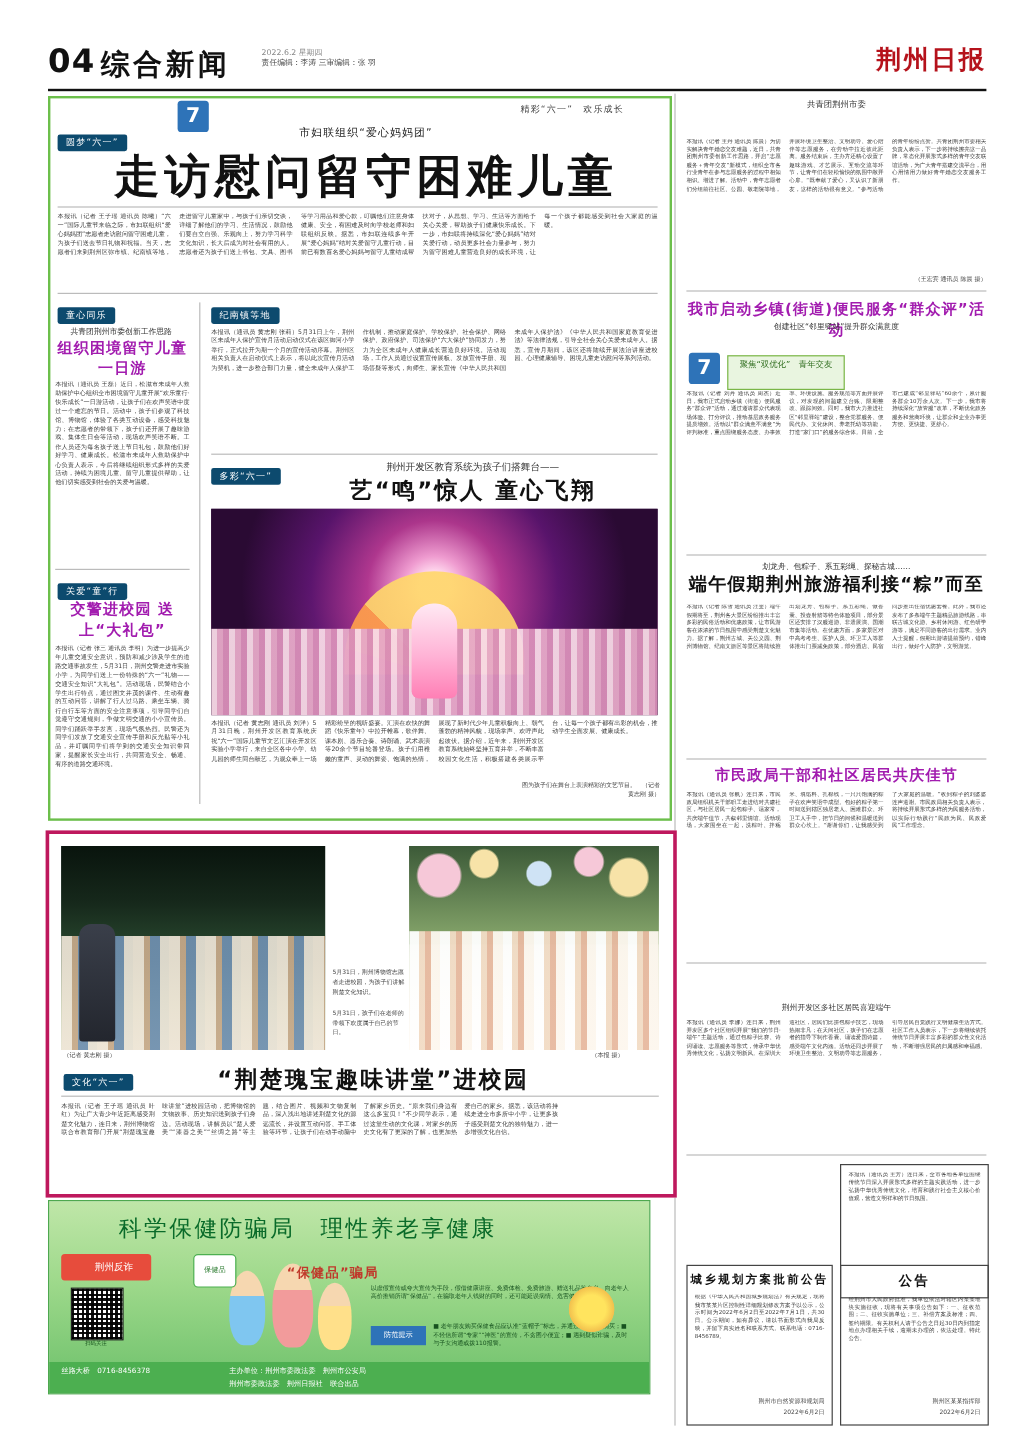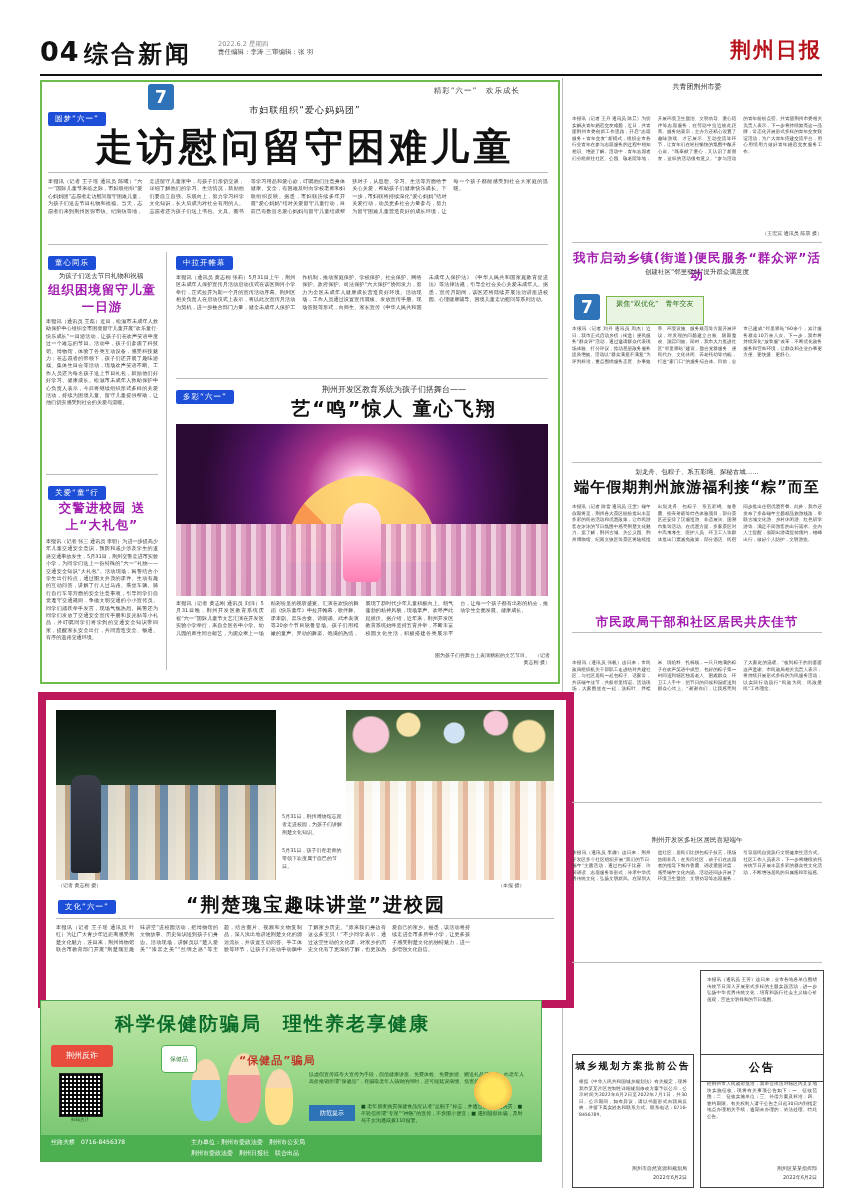--- a/index.html
+++ b/index.html
@@ -35,28 +35,28 @@
   .body.col6{column-count:6;column-gap:6px;}
 
   
   .hl-xl{font-size:38px;font-weight:bold;letter-spacing:4px;text-align:center;color:#111;}
   .hl-l{font-size:19px;font-weight:bold;letter-spacing:2px;text-align:center;color:#111;}
   .hl-m{font-size:15px;font-weight:bold;letter-spacing:1px;text-align:center;color:#111;}
   .hl-s{font-size:12.5px;font-weight:bold;letter-spacing:1px;text-align:center;color:#a21caf;}
   .kicker{font-size:7.5px;letter-spacing:1px;text-align:right;color:#444;}
   .subhl{font-size:9px;letter-spacing:1px;text-align:center;color:#222;}
 
-  .badge{display:inline-block;background:#1d4ed8;color:#fff;font-size:7.5px;
+  .badge{display:inline-block;background:#0c4a6e;color:#fff;font-size:7.5px;
          padding:2px 7px;border-radius:2px;letter-spacing:1px;}
 
   
   .greenframe{position:absolute;border:2px solid #6cbf4b;}
 
   
-  .redframe{position:absolute;border:8px solid #be185d;background:#fff;}
+  .redframe{position:absolute;border:3px solid #be185d;background:#fff;}
 
   
   .photo{position:absolute;overflow:hidden;}
   .cap{font-size:5px;line-height:7px;color:#444;}
 
   
   .stage{background:
       radial-gradient(circle at 50% 38%, #ffd9ee 0 6%, rgba(255,170,220,0.9) 12%, rgba(190,60,150,0.85) 26%, rgba(90,20,110,0.9) 48%, #2a0a33 75%),
       linear-gradient(180deg,#3a0f46 0%,#6b1f6e 38%,#b24b8e 62%,#e39bc4 82%,#f3d3e4 100%);
   }
@@ -87,21 +87,21 @@
                 radial-gradient(circle at 72% 16%,#f6c8d8 0 7%,transparent 8%),
                 radial-gradient(circle at 88% 32%,#f7e3a8 0 8%,transparent 9%),
                 linear-gradient(180deg,#3c5a38,#89a96d);}
   .party .row{position:absolute;left:0;bottom:0;width:100%;height:58%;
      background:repeating-linear-gradient(90deg,#ffffff 0 8px,#f2dcc6 8px 13px,#e7b9a0 13px 18px,#fdf7ef 18px 26px);opacity:.95;}
 
   
   .psa{position:absolute;left:40px;top:1000px;width:500px;height:160px;
        background:linear-gradient(180deg,#bfe6a8 0%,#9ed98b 42%,#6cc06a 100%);
        border:1px solid #4ea84f;overflow:hidden;}
-  .psa-title{position:absolute;left:74px;top:10px;font-size:19px;font-weight:bold;color:#0a6b2a;letter-spacing:2px;}
+  .psa-title{position:absolute;left:58px;top:10px;font-size:19px;font-weight:normal;color:#0a6b2a;letter-spacing:2px;}
   .psa-sub{position:absolute;left:198px;top:52px;font-size:11px;font-weight:bold;color:#c0392b;letter-spacing:1px;}
   .psa-note{font-size:5px;line-height:7px;color:#17521f;}
   .psa-footer{position:absolute;left:0;bottom:0;width:100%;height:26px;background:#4caf50;color:#fff;}
   .qr{background:
      repeating-linear-gradient(0deg,#111 0 2px,#fff 2px 4px),
      repeating-linear-gradient(90deg,#111 0 2px,#fff 2px 4px);
      background-blend-mode:multiply;border:1px solid #222;}
   .person{position:absolute;border-radius:50% 50% 40% 40%;}
 
   
@@ -146,36 +146,36 @@
 
   <div class="hline" style="left:48px;top:172px;width:500px;"></div>
 
   <div class="body col5" style="position:absolute;left:48px;top:178px;width:500px;height:62px;">本报讯（记者 王子瑶 通讯员 陈曦）“六一”国际儿童节来临之际，市妇联组织“爱心妈妈团”志愿者走访慰问留守困难儿童，为孩子们送去节日礼物和祝福。当天，志愿者们来到荆州区弥市镇、纪南镇等地，走进留守儿童家中，与孩子们亲切交谈，详细了解他们的学习、生活情况，鼓励他们要自立自强、乐观向上，努力学习科学文化知识，长大后成为对社会有用的人。志愿者还为孩子们送上书包、文具、图书等学习用品和爱心款，叮嘱他们注意身体健康、安全，有困难及时向学校老师和妇联组织反映。据悉，市妇联连续多年开展“爱心妈妈”结对关爱留守儿童行动，目前已有数百名爱心妈妈与留守儿童结成帮扶对子，从思想、学习、生活等方面给予关心关爱，帮助孩子们健康快乐成长。下一步，市妇联将持续深化“爱心妈妈”结对关爱行动，动员更多社会力量参与，努力为留守困难儿童营造良好的成长环境，让每一个孩子都能感受到社会大家庭的温暖。</div>
 
   <div class="hline" style="left:48px;top:244px;width:500px;"></div>
 
   <div style="position:absolute;left:48px;top:250px;">
     <span class="badge">童心同乐</span>
   </div>
-  <div style="position:absolute;left:46px;top:272px;width:110px;font-size:6.5px;text-align:center;color:#333;">为孩子们送去节日礼物和祝福</div>
+  <div style="position:absolute;left:46px;top:272px;width:110px;font-size:6.5px;text-align:center;color:#333;">共青团荆州市委创新工作思路</div>
   <div style="position:absolute;left:44px;top:282px;width:116px;" class="hl-s">组织困境留守儿童一日游</div>
   <div class="body" style="position:absolute;left:46px;top:318px;width:112px;height:150px;">本报讯（通讯员 王磊）近日，松滋市未成年人救助保护中心组织全市困境留守儿童开展“欢乐童行·快乐成长”一日游活动，让孩子们在欢声笑语中度过一个难忘的节日。活动中，孩子们参观了科技馆、博物馆，体验了各类互动设备，感受科技魅力；在志愿者的带领下，孩子们还开展了趣味游戏、集体生日会等活动，现场欢声笑语不断。工作人员还为每名孩子送上节日礼包，鼓励他们好好学习、健康成长。松滋市未成年人救助保护中心负责人表示，今后将继续组织形式多样的关爱活动，持续为困境儿童、留守儿童提供帮助，让他们切实感受到社会的关爱与温暖。</div>
 
   <div class="hline" style="left:46px;top:474px;width:112px;"></div>
 
   <div style="position:absolute;left:48px;top:480px;">
     <span class="badge">关爱“童”行</span>
   </div>
   <div style="position:absolute;left:44px;top:500px;width:116px;" class="hl-s">交警进校园 送上“大礼包”</div>
   <div class="body" style="position:absolute;left:46px;top:538px;width:112px;height:130px;">本报讯（记者 张三 通讯员 李明）为进一步提高少年儿童交通安全意识，预防和减少涉及学生的道路交通事故发生，5月31日，荆州交警走进市实验小学，为同学们送上一份特殊的“六一”礼物——交通安全知识“大礼包”。活动现场，民警结合小学生出行特点，通过图文并茂的课件、生动有趣的互动问答，讲解了行人过马路、乘坐车辆、骑行自行车等方面的安全注意事项，引导同学们自觉遵守交通规则，争做文明交通的小小宣传员。同学们踊跃举手发言，现场气氛热烈。民警还为同学们发放了交通安全宣传手册和反光贴等小礼品，并叮嘱同学们将学到的交通安全知识带回家，提醒家长安全出行，共同营造安全、畅通、有序的道路交通环境。</div>
 
   <div class="vline" style="left:166px;top:252px;height:418px;"></div>
 
   <div style="position:absolute;left:176px;top:250px;">
-    <span class="badge">中拉开帷幕</span>
+    <span class="badge">纪南镇等地</span>
   </div>
   <div class="body col3" style="position:absolute;left:176px;top:274px;width:372px;height:98px;">本报讯（通讯员 黄志刚 张莉）5月31日上午，荆州区未成年人保护宣传月活动启动仪式在该区御河小学举行，正式拉开为期一个月的宣传活动序幕。荆州区相关负责人在启动仪式上表示，将以此次宣传月活动为契机，进一步整合部门力量，健全未成年人保护工作机制，推动家庭保护、学校保护、社会保护、网络保护、政府保护、司法保护“六大保护”协同发力，努力为全区未成年人健康成长营造良好环境。活动现场，工作人员通过设置宣传展板、发放宣传手册、现场答疑等形式，向师生、家长宣传《中华人民共和国未成年人保护法》《中华人民共和国家庭教育促进法》等法律法规，引导全社会关心关爱未成年人。据悉，宣传月期间，该区还将陆续开展法治讲座进校园、心理健康辅导、困境儿童走访慰问等系列活动。</div>
 
   <div class="hline" style="left:176px;top:378px;width:372px;"></div>
 
   <div style="position:absolute;left:176px;top:384px;">
     <span class="badge">多彩“六一”</span>
   </div>
   <div style="position:absolute;left:240px;top:384px;width:308px;font-size:8px;text-align:center;color:#333;">荆州开发区教育系统为孩子们搭舞台——</div>
   <div style="position:absolute;left:240px;top:396px;width:308px;" class="hl-l">艺“鸣”惊人 童心飞翔</div>
@@ -213,21 +213,21 @@
     <div style="position:absolute;left:120px;top:192px;width:300px;" class="hl-l">“荆楚瑰宝趣味讲堂”进校园</div>
 
     <div class="hline" style="left:10px;top:218px;width:498px;"></div>
 
     <div class="body col6" style="position:absolute;left:10px;top:224px;width:498px;height:66px;">本报讯（记者 王子瑶 通讯员 叶红）为让广大青少年近距离感受荆楚文化魅力，连日来，荆州博物馆联合市教育部门开展“荆楚瑰宝趣味讲堂”进校园活动，把博物馆的文物故事、历史知识送到孩子们身边。活动现场，讲解员以“楚人爱美”“漆器之美”“丝绸之路”等主题，结合图片、视频和文物复制品，深入浅出地讲述荆楚文化的源远流长，并设置互动问答、手工体验等环节，让孩子们在动手动脑中了解家乡历史。“原来我们身边有这么多宝贝！”不少同学表示，通过这堂生动的文化课，对家乡的历史文化有了更深的了解，也更加热爱自己的家乡。据悉，该活动将持续走进全市多所中小学，让更多孩子感受荆楚文化的独特魅力，进一步增强文化自信。</div>
   </div>
 
   <div class="psa">
     <div class="psa-title">科学保健防骗局　理性养老享健康</div>
 
-    <div style="position:absolute;left:10px;top:44px;width:62px;height:22px;background:#e74c3c;color:#fff;font-size:8px;text-align:center;line-height:22px;border-radius:3px;">荆州反诈</div>
+    <div style="position:absolute;left:10px;top:44px;width:62px;height:22px;background:#e74c3c;color:#fff;font-size:8px;text-align:center;line-height:22px;border-radius:3px;padding-left:13px;">荆州反诈</div>
     <div class="qr" style="position:absolute;left:18px;top:72px;width:42px;height:42px;"></div>
     <div style="position:absolute;left:12px;top:116px;width:54px;font-size:4.5px;color:#134d19;text-align:center;">扫码关注</div>
 
     <div class="person" style="left:150px;top:58px;width:30px;height:62px;background:linear-gradient(180deg,#f6d7b0 0 34%,#7fc6f0 34% 100%);"></div>
     <div class="person" style="left:186px;top:52px;width:34px;height:70px;background:linear-gradient(180deg,#f6d7b0 0 32%,#f29b9b 32% 100%);"></div>
     <div class="person" style="left:224px;top:68px;width:28px;height:56px;background:linear-gradient(180deg,#f6d7b0 0 34%,#ffe08a 34% 100%);"></div>
     <div style="position:absolute;left:120px;top:44px;width:34px;height:26px;background:#fff;border:1px solid #4caf50;border-radius:4px;font-size:6px;color:#2e7d32;text-align:center;line-height:26px;">保健品</div>
 
     <div class="psa-sub">“保健品”骗局</div>
     <div class="psa-note" style="position:absolute;left:268px;top:70px;width:218px;">以虚假宣传或夸大宣传为手段，假借健康讲座、免费体检、免费旅游、赠送礼品等名义，向老年人高价推销所谓“保健品”，在骗取老年人钱财的同时，还可能延误病情、危害健康。</div>
@@ -261,21 +261,21 @@
   <div class="body col3 tiny" style="position:absolute;left:572px;top:326px;width:250px;height:128px;">本报讯（记者 刘丹 通讯员 周杰）近日，我市正式启动乡镇（街道）便民服务“群众评”活动，通过邀请群众代表现场体验、打分评议，推动基层政务服务提质增效。活动以“群众满意不满意”为评判标准，重点围绕服务态度、办事效率、环境设施、服务规范等方面开展评议，对发现的问题建立台账、限期整改、跟踪问效。同时，我市大力推进社区“邻里驿站”建设，整合党群服务、便民代办、文化休闲、养老托幼等功能，打造“家门口”的服务综合体。目前，全市已建成“邻里驿站”60余个，累计服务群众10万余人次。下一步，我市将持续深化“放管服”改革，不断优化政务服务和营商环境，让群众和企业办事更方便、更快捷、更舒心。</div>
 
   <div class="hline" style="left:572px;top:462px;width:250px;"></div>
 
   <div style="position:absolute;left:570px;top:468px;width:254px;font-size:6.5px;text-align:center;color:#333;">划龙舟、包粽子、系五彩绳、探秘古城……</div>
   <div style="position:absolute;left:570px;top:478px;width:254px;" class="hl-m">端午假期荆州旅游福利接“粽”而至</div>
   <div class="body col3 tiny" style="position:absolute;left:572px;top:504px;width:250px;height:122px;">本报讯（记者 陈雪 通讯员 汪雯）端午假期将至，荆州各大景区纷纷推出丰富多彩的民俗活动和优惠政策，让市民游客在浓浓的节日氛围中感受荆楚文化魅力。据了解，荆州古城、关公义园、荆州博物馆、纪南文旅区等景区将陆续推出划龙舟、包粽子、系五彩绳、做香囊、投壶射箭等特色体验项目，部分景区还安排了汉服巡游、非遗展演、国潮市集等活动。在优惠方面，多家景区对中高考考生、医护人员、环卫工人等群体推出门票减免政策，部分酒店、民宿同步推出住宿优惠套餐。此外，我市还发布了多条端午主题精品旅游线路，串联古城文化游、乡村休闲游、红色研学游等，满足不同游客的出行需求。业内人士提醒，假期出游请提前预约，错峰出行，做好个人防护，文明游览。</div>
 
   <div class="hline" style="left:572px;top:632px;width:250px;"></div>
 
-  <div style="position:absolute;left:570px;top:614px;width:254px;" class="hl-s">市民政局干部和社区居民共庆佳节</div>
+  <div style="position:absolute;left:570px;top:638px;width:254px;" class="hl-s">市民政局干部和社区居民共庆佳节</div>
   <div class="body col3 tiny" style="position:absolute;left:572px;top:660px;width:250px;height:136px;">本报讯（通讯员 张帆）连日来，市民政局组织机关干部职工走进结对共建社区，与社区居民一起包粽子、话家常，共庆端午佳节，共叙邻里情谊。活动现场，大家围坐在一起，洗粽叶、拌糯米、填馅料、扎棉线，一只只饱满的粽子在欢声笑语中成型。包好的粽子第一时间送到辖区独居老人、困难群众、环卫工人手中，把节日的问候和温暖送到群众心坎上。“谢谢你们，让我感受到了大家庭的温暖。”收到粽子的刘婆婆连声道谢。市民政局相关负责人表示，将持续开展形式多样的为民服务活动，以实际行动践行“民政为民、民政爱民”工作理念。</div>
 
   <div class="hline" style="left:572px;top:802px;width:250px;"></div>
 
   <div style="position:absolute;left:570px;top:836px;width:254px;font-size:6.5px;text-align:center;color:#333;">荆州开发区多社区居民喜迎端午</div>
   <div class="body col3 tiny" style="position:absolute;left:572px;top:850px;width:250px;height:106px;">本报讯（通讯员 李娜）连日来，荆州开发区多个社区组织开展“我们的节日·端午”主题活动，通过包粽子比赛、诗词诵读、志愿服务等形式，传承中华优秀传统文化，弘扬文明新风。在深圳大道社区，居民们比拼包粽子技艺，现场热闹非凡；在天问社区，孩子们在志愿者的指导下制作香囊、诵读爱国诗篇，感受端午文化内涵。活动还同步开展了环境卫生整治、文明劝导等志愿服务，引导居民自觉践行文明健康生活方式。社区工作人员表示，下一步将继续依托传统节日开展丰富多彩的群众性文化活动，不断增强居民的归属感和幸福感。</div>
 
   <div class="hline" style="left:572px;top:962px;width:250px;"></div>
 
 

